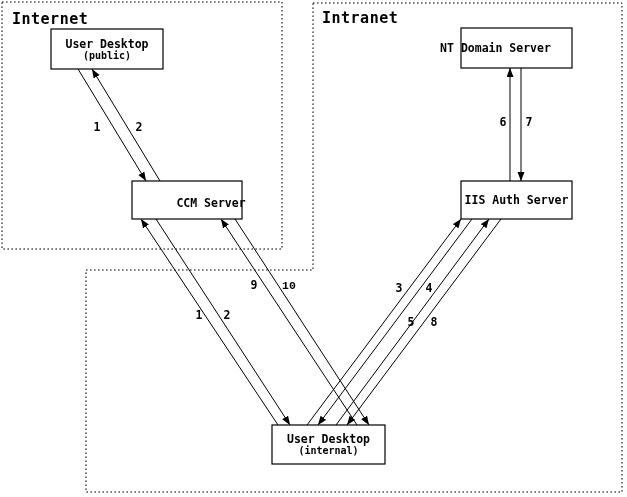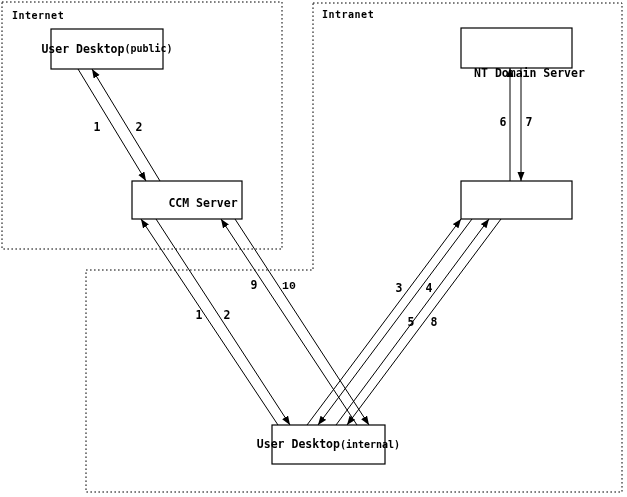--- a/index.html
+++ b/index.html
@@ -4,25 +4,25 @@
 <style>
   html,body { margin:0; padding:0; background:#ffffff; }
   .stage {
     position:relative; width:627px; height:497px; background:#ffffff;
     font-family:"DejaVu Sans Mono","Liberation Mono",monospace; color:#000;
     overflow:hidden;
   }
   .stage svg { position:absolute; left:0; top:0; }
   .layer { position:absolute; left:0; top:0; width:627px; height:497px; }
   .region-label {
-    position:absolute; font-size:10px; font-weight:bold; letter-spacing:0.5px;
+    position:absolute; font-size:15px; font-weight:bold; letter-spacing:0.5px;
     white-space:nowrap;
   }
   .node-label-wrap {
-    position:absolute; display:flex; align-items:center;
+    position:absolute; display:flex; flex-direction:column; align-items:center;
     justify-content:center; text-align:center;
   }
   .node-label { font-size:11.5px; font-weight:bold; line-height:13px; white-space:nowrap; }
   .node-sublabel { font-size:10px; font-weight:bold; line-height:10px; white-space:nowrap; }
   .step-label {
     position:absolute; transform:translate(-50%,-50%); font-size:11.5px;
     font-weight:bold; line-height:11px; white-space:nowrap;
   }
   .conn { stroke:#000; stroke-width:1; }
   .node-box { fill:#ffffff; stroke:#000; stroke-width:1.2; }
@@ -58,25 +58,28 @@
       <rect x="461" y="181" width="111" height="38" class="node-box"></rect>
       <rect x="272" y="425" width="113" height="39" class="node-box"></rect>
     </svg>
   <div id="text-layer" class="layer">
       <div class="region-label" style="left: 12px; top: 10px;">Internet</div>
       <div class="region-label" style="left: 322px; top: 9px;">Intranet</div>
       <div class="node-label-wrap" style="left: 51px; top: 29px; width: 112px; height: 40px;">
         <div class="node-label">User Desktop</div>
         <div class="node-sublabel">(public)</div>
       </div>
-      <div class="node-label-wrap" style="left: 132px; top: 181px; width: 110px; height: 45px; padding-left: 16px;">
+      <div class="node-label-wrap" style="left: 140px; top: 181px; width: 110px; height: 45px; padding-left: 16px;">
         <div class="node-label">CCM Server</div>
       </div>
-      <div class="node-label-wrap" style="left: 474px; top: 28px; width: 111px; height: 40px; margin-top: 25px;">
+      <div class="node-label-wrap" style="left: 440px; top: 28px; width: 111px; height: 40px;">
         <div class="node-label">NT Domain Server</div>
+      </div>
+      <div class="node-label-wrap" style="left: 461px; top: 181px; width: 111px; height: 38px;">
+        <div class="node-label">IIS Auth Server</div>
       </div>
       <div class="node-label-wrap" style="left: 272px; top: 425px; width: 113px; height: 39px;">
         <div class="node-label">User Desktop</div>
         <div class="node-sublabel">(internal)</div>
       </div>
       <div class="step-label" style="left: 97px; top: 127px;">1</div>
       <div class="step-label" style="left: 139px; top: 127px;">2</div>
       <div class="step-label" style="left: 503px; top: 122px;">6</div>
       <div class="step-label" style="left: 529px; top: 122px;">7</div>
       <div class="step-label" style="left: 254px; top: 285px;">9</div>

